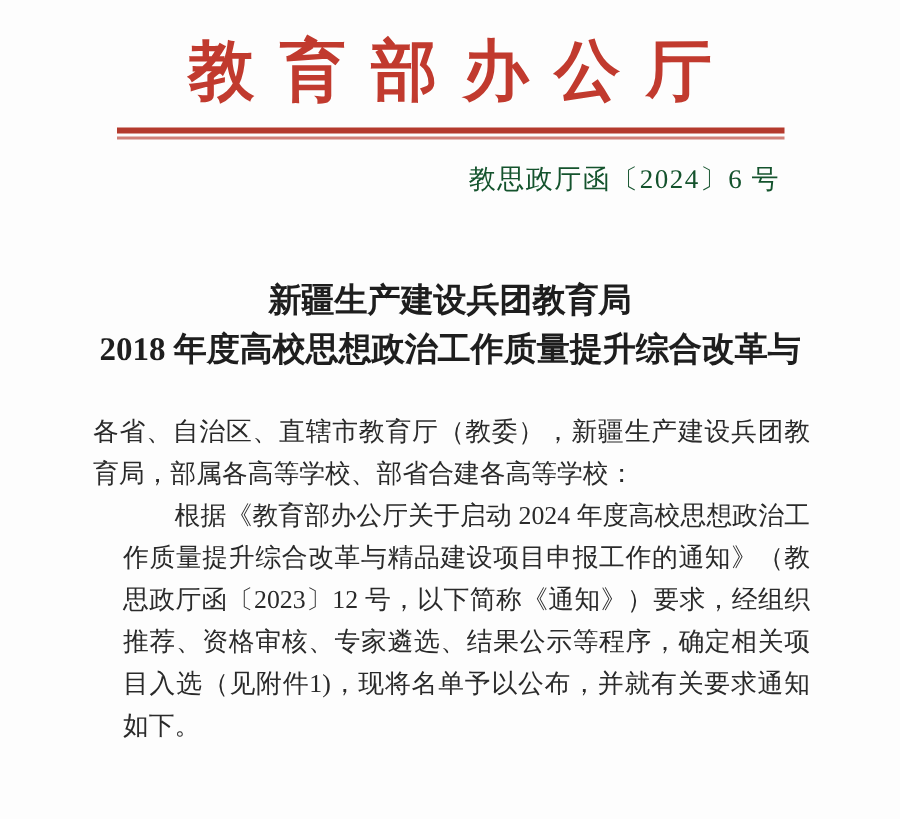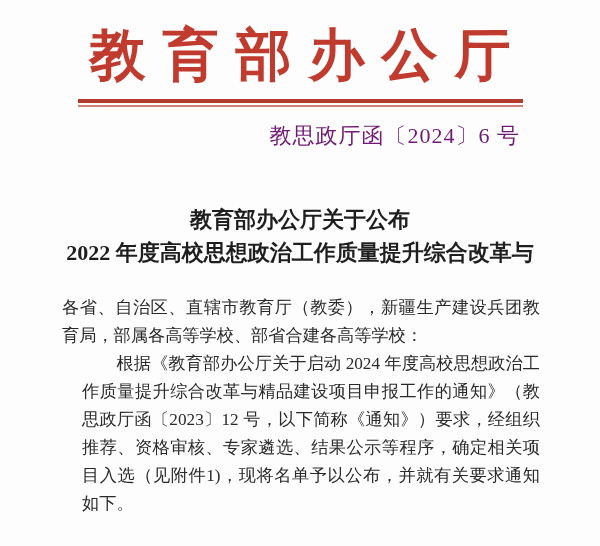--- a/index.html
+++ b/index.html
@@ -11,41 +11,41 @@
     position: relative;
     width: 600px;
     height: 546px;
     background: #fdfdfd;
     overflow: hidden;
   }
   
   .masthead {
     margin-top: 22px;
     text-align: center;
-    font-size: 56px;
+    font-size: 44px;
     font-weight: bold;
     color: #c13a2e;
     letter-spacing: 17px;
     text-indent: 17px;
     line-height: 1.2;
     white-space: nowrap;
   }
   
   .red-rule {
     margin: 10px 77px 0 78px;
     height: 2px;
     border-top: 4px solid #b43a2d;
     border-bottom: 2px solid #d08078;
   }
   
   .doc-number {
     margin: 14px 80px 0 0;
     text-align: right;
-    font-size: 22px;
-    color: #701a75;
+    font-size: 18px;
+    color: #14532d;
     letter-spacing: 1px;
   }
   
   .doc-title {
     margin-top: 52px;
     text-align: center;
     font-size: 22px;
     font-weight: bold;
     color: #1e1e1e;
     line-height: 33px;
@@ -68,22 +68,22 @@
 
 <div class="page">
 
   <div class="masthead">教育部办公厅</div>
 
   <div class="red-rule"></div>
 
   <div class="doc-number">教思政厅函〔2024〕6 号</div>
 
   <div class="doc-title">
-    <div class="title-line">教育部办公厅关于公布</div>
-    <div class="title-line">2022 年度高校思想政治工作质量提升综合改革与</div>
+    <div class="title-line">新疆生产建设兵团教育局</div>
+    <div class="title-line">2018 年度高校思想政治工作质量提升综合改革与</div>
   </div>
 
   <div class="body-text">
     <p>各省、自治区、直辖市教育厅（教委），新疆生产建设兵团教育局，部属各高等学校、部省合建各高等学校：</p>
     <p class="indented">根据《教育部办公厅关于启动 2024 年度高校思想政治工作质量提升综合改革与精品建设项目申报工作的通知》（教思政厅函〔2023〕12 号，以下简称《通知》）要求，经组织推荐、资格审核、专家遴选、结果公示等程序，确定相关项目入选（见附件1)，现将名单予以公布，并就有关要求通知如下。</p>
   </div>
 
 </div>
 
 </body></html>

